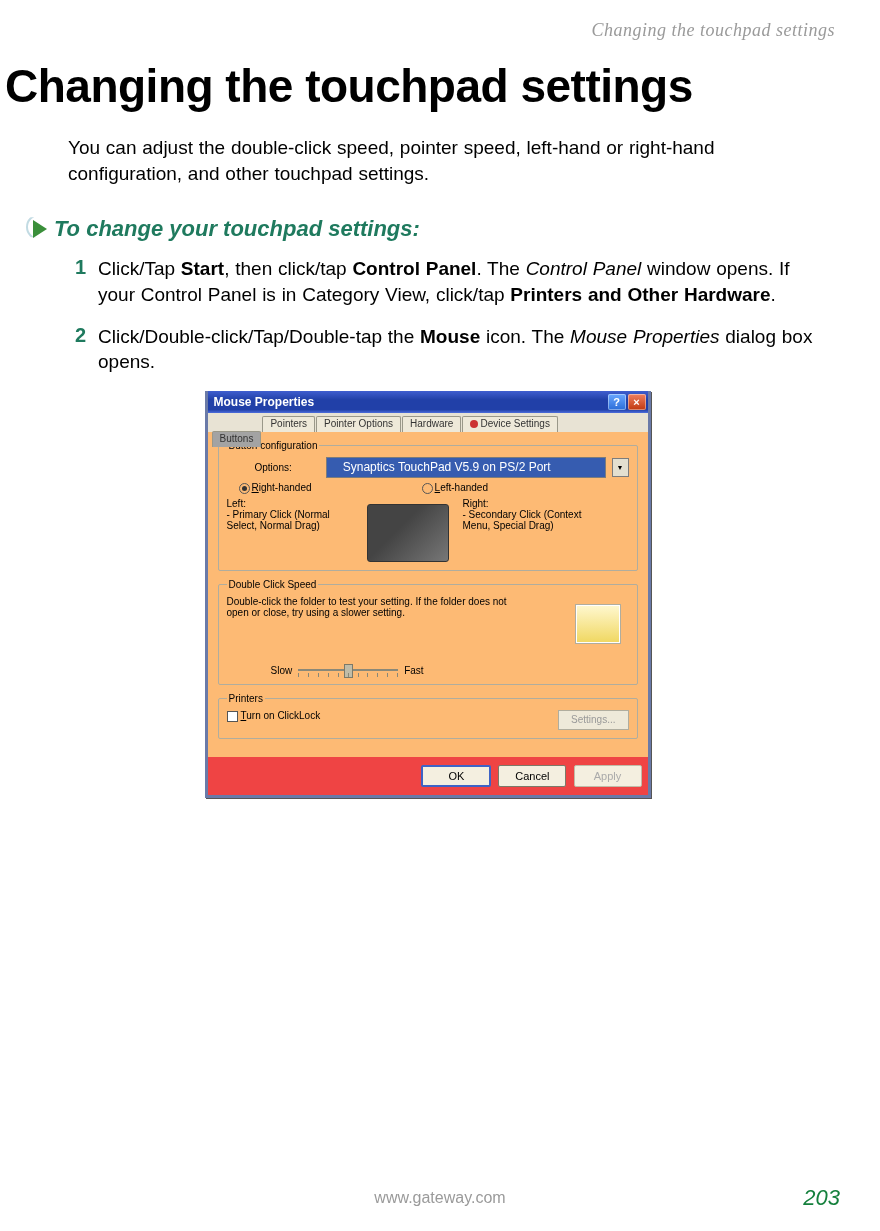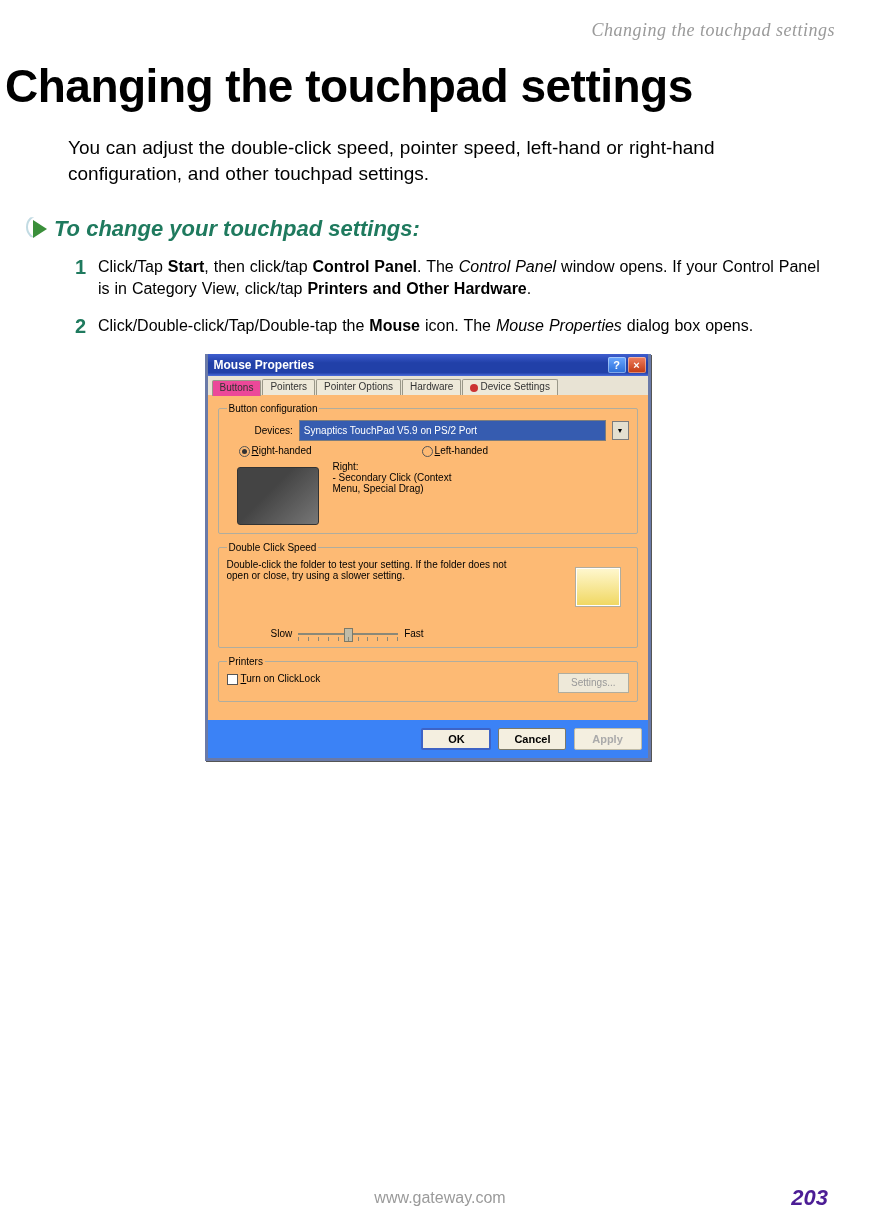--- a/index.html
+++ b/index.html
@@ -75,21 +75,21 @@
   .step-num {
     font-family: Arial, Helvetica, sans-serif;
     font-weight: bold;
     color:#1f7a5e;
     font-size: 20px;
     width: 16px;
     flex-shrink:0;
     text-align:right;
   }
   .step-body {
-    font-size: 16px;
+    font-size: 19px;
     line-height: 1.35;
     font-family: 'Trebuchet MS', 'Lucida Sans', sans-serif;
   }
   .step-body .sans-b { font-family: Arial, Helvetica, sans-serif; font-weight: bold; }
   .step-body .ital   { font-style: italic; }
   
   .win-wrap { display:flex; justify-content:center; margin-top:8px; }
   .win {
     width: 440px;
     border: 3px solid #6a7aa8;
@@ -128,43 +128,43 @@
     background:#eee9d9;
     border:1px solid #9a9889;
     border-bottom:none;
     border-radius:2px 2px 0 0;
     padding:1px 7px 2px 7px;
     font-size:10px;
     color:#333;
     margin-right:1px;
   }
   .tab.active {
-    background:#ec4899;
-    position:relative;top:1px;
+    background:#a3a3a3;
+    position:relative;top:15px;
     padding-bottom:3px;
   }
   .tab .red-dot{display:inline-block;width:8px;height:8px;background:#c33;border-radius:50%;margin-right:2px;vertical-align:middle;}
   .client {
     background:#fdba74;
     padding:8px 10px 10px 10px;
   }
   fieldset {
     border:1px solid #b0ad9e;
     border-radius:2px;
     margin:0 0 8px 0;
     padding:6px 8px 8px 8px;
     font-size:10px;
   }
   legend { font-size:10px; padding:0 2px; }
   .dev-row{display:flex;align-items:center;gap:6px;margin-bottom:4px;}
   .dev-label{margin-left:28px;}
   .dev-sel{
     flex:1;background:#365cb0;color:#fff;
-    padding:2px 4px;height:15px;line-height:15px;
-    border:1px solid #7c7c7c;font-size:10px;
+    padding:2px 16px;height:15px;line-height:15px;
+    border:1px solid #7c7c7c;font-size:12px;margin-left:28px;
   }
   .dev-arrow{
     width:15px;height:17px;border:1px solid #7c7c7c;
     background:#e4e0d0;display:flex;align-items:center;justify-content:center;
     font-size:7px;
   }
   .hand-row{display:flex;gap:110px;margin:2px 0 4px 12px;font-size:10px;}
   .pic-row{display:flex;}
   .col{font-size:10px;width:130px;}
   .touchpad-pic{
@@ -184,35 +184,35 @@
     background:linear-gradient(#fff8d0,#f0d760);
     position:absolute;right:16px;top:14px;
     box-shadow: inset 0 0 0 1px #fff;
   }
   .ds-fs{position:relative;}
   .cl-row{display:flex;align-items:center;gap:4px;}
   .settings-btn{
     float:right;padding:0 12px;height:18px;line-height:18px;
     background:#eee9d9;border:1px solid #b0ad9e;color:#999;
   }
-  .btn-row{text-align:right;padding:8px 6px;background:#3b82f6;font-weight:bold;}
+  .btn-row{text-align:right;padding:8px 6px;background:#ef4444;}
   .btn-row .btn{
     display:inline-block;min-width:66px;height:20px;line-height:20px;
     text-align:center;border:1px solid #7b7968;background:#f4efe0;
     font-size:11px;margin-left:4px;border-radius:2px;
   }
   .btn.ok{border:2px solid #3d63c6;height:18px;line-height:18px;}
   .btn.disabled{color:#aaa;border-color:#c0bca8;}
   .footer{
     position:absolute;bottom:24px;left:0;right:0;
     display:flex;align-items:center;justify-content:center;gap:260px;
     font-family: Arial, Helvetica, sans-serif;
   }
   .footer-url{color:#9a9a9a;font-size:16px;}
-  .footer-page{font-weight:bold;font-style:italic;font-size:22px;color:#4c1d95;position:absolute;right:52px;}
+  .footer-page{font-weight:normal;font-style:italic;font-size:22px;color:#15803d;position:absolute;right:40px;}
   .radio-circle{display:inline-block;width:9px;height:9px;border:1px solid #555;border-radius:50%;vertical-align:middle;margin-right:2px;}
   .radio-circle.checked::after{content:"";display:block;width:5px;height:5px;background:#333;border-radius:50%;margin:2px;}
   .chk-square{display:inline-block;width:9px;height:9px;border:1px solid #555;background:#fff;vertical-align:middle;margin-right:3px;}
   .ul{text-decoration:underline;}
   .intro, .step-body { word-spacing: 0.5px; }
 </style>
 </head>
 <body>
 
 <div class="page">
@@ -257,29 +257,33 @@
           <div class="tab active">Buttons</div>
           <div class="tab">Pointers</div>
           <div class="tab">Pointer Options</div>
           <div class="tab">Hardware</div>
           <div class="tab"><span class="red-dot"></span><span>Device Settings</span></div>
         </div>
         <div class="client">
           <fieldset>
             <legend>Button configuration</legend>
             <div class="dev-row">
-              <span class="dev-label">Devices:</span>
+              <span class="dev-label">Options:</span>
               <span class="dev-sel">Synaptics TouchPad V5.9 on PS/2 Port</span>
               <span class="dev-arrow">▼</span>
             </div>
             <div class="hand-row">
               <label><span class="radio-circle checked"></span><span class="ul">R</span><span>ight-handed</span></label>
               <label><span class="radio-circle"></span><span class="ul">L</span><span>eft-handed</span></label>
             </div>
             <div class="pic-row">
+              <div class="col">
+                <div>Left:</div>
+                <div>- Primary Click (Normal Select, Normal Drag)</div>
+              </div>
               <div class="touchpad-pic"></div>
               <div class="col">
                 <div>Right:</div>
                 <div>- Secondary Click (Context Menu, Special Drag)</div>
               </div>
             </div>
           </fieldset>
 
           <fieldset class="ds-fs">
             <legend>Double Click Speed</legend>

